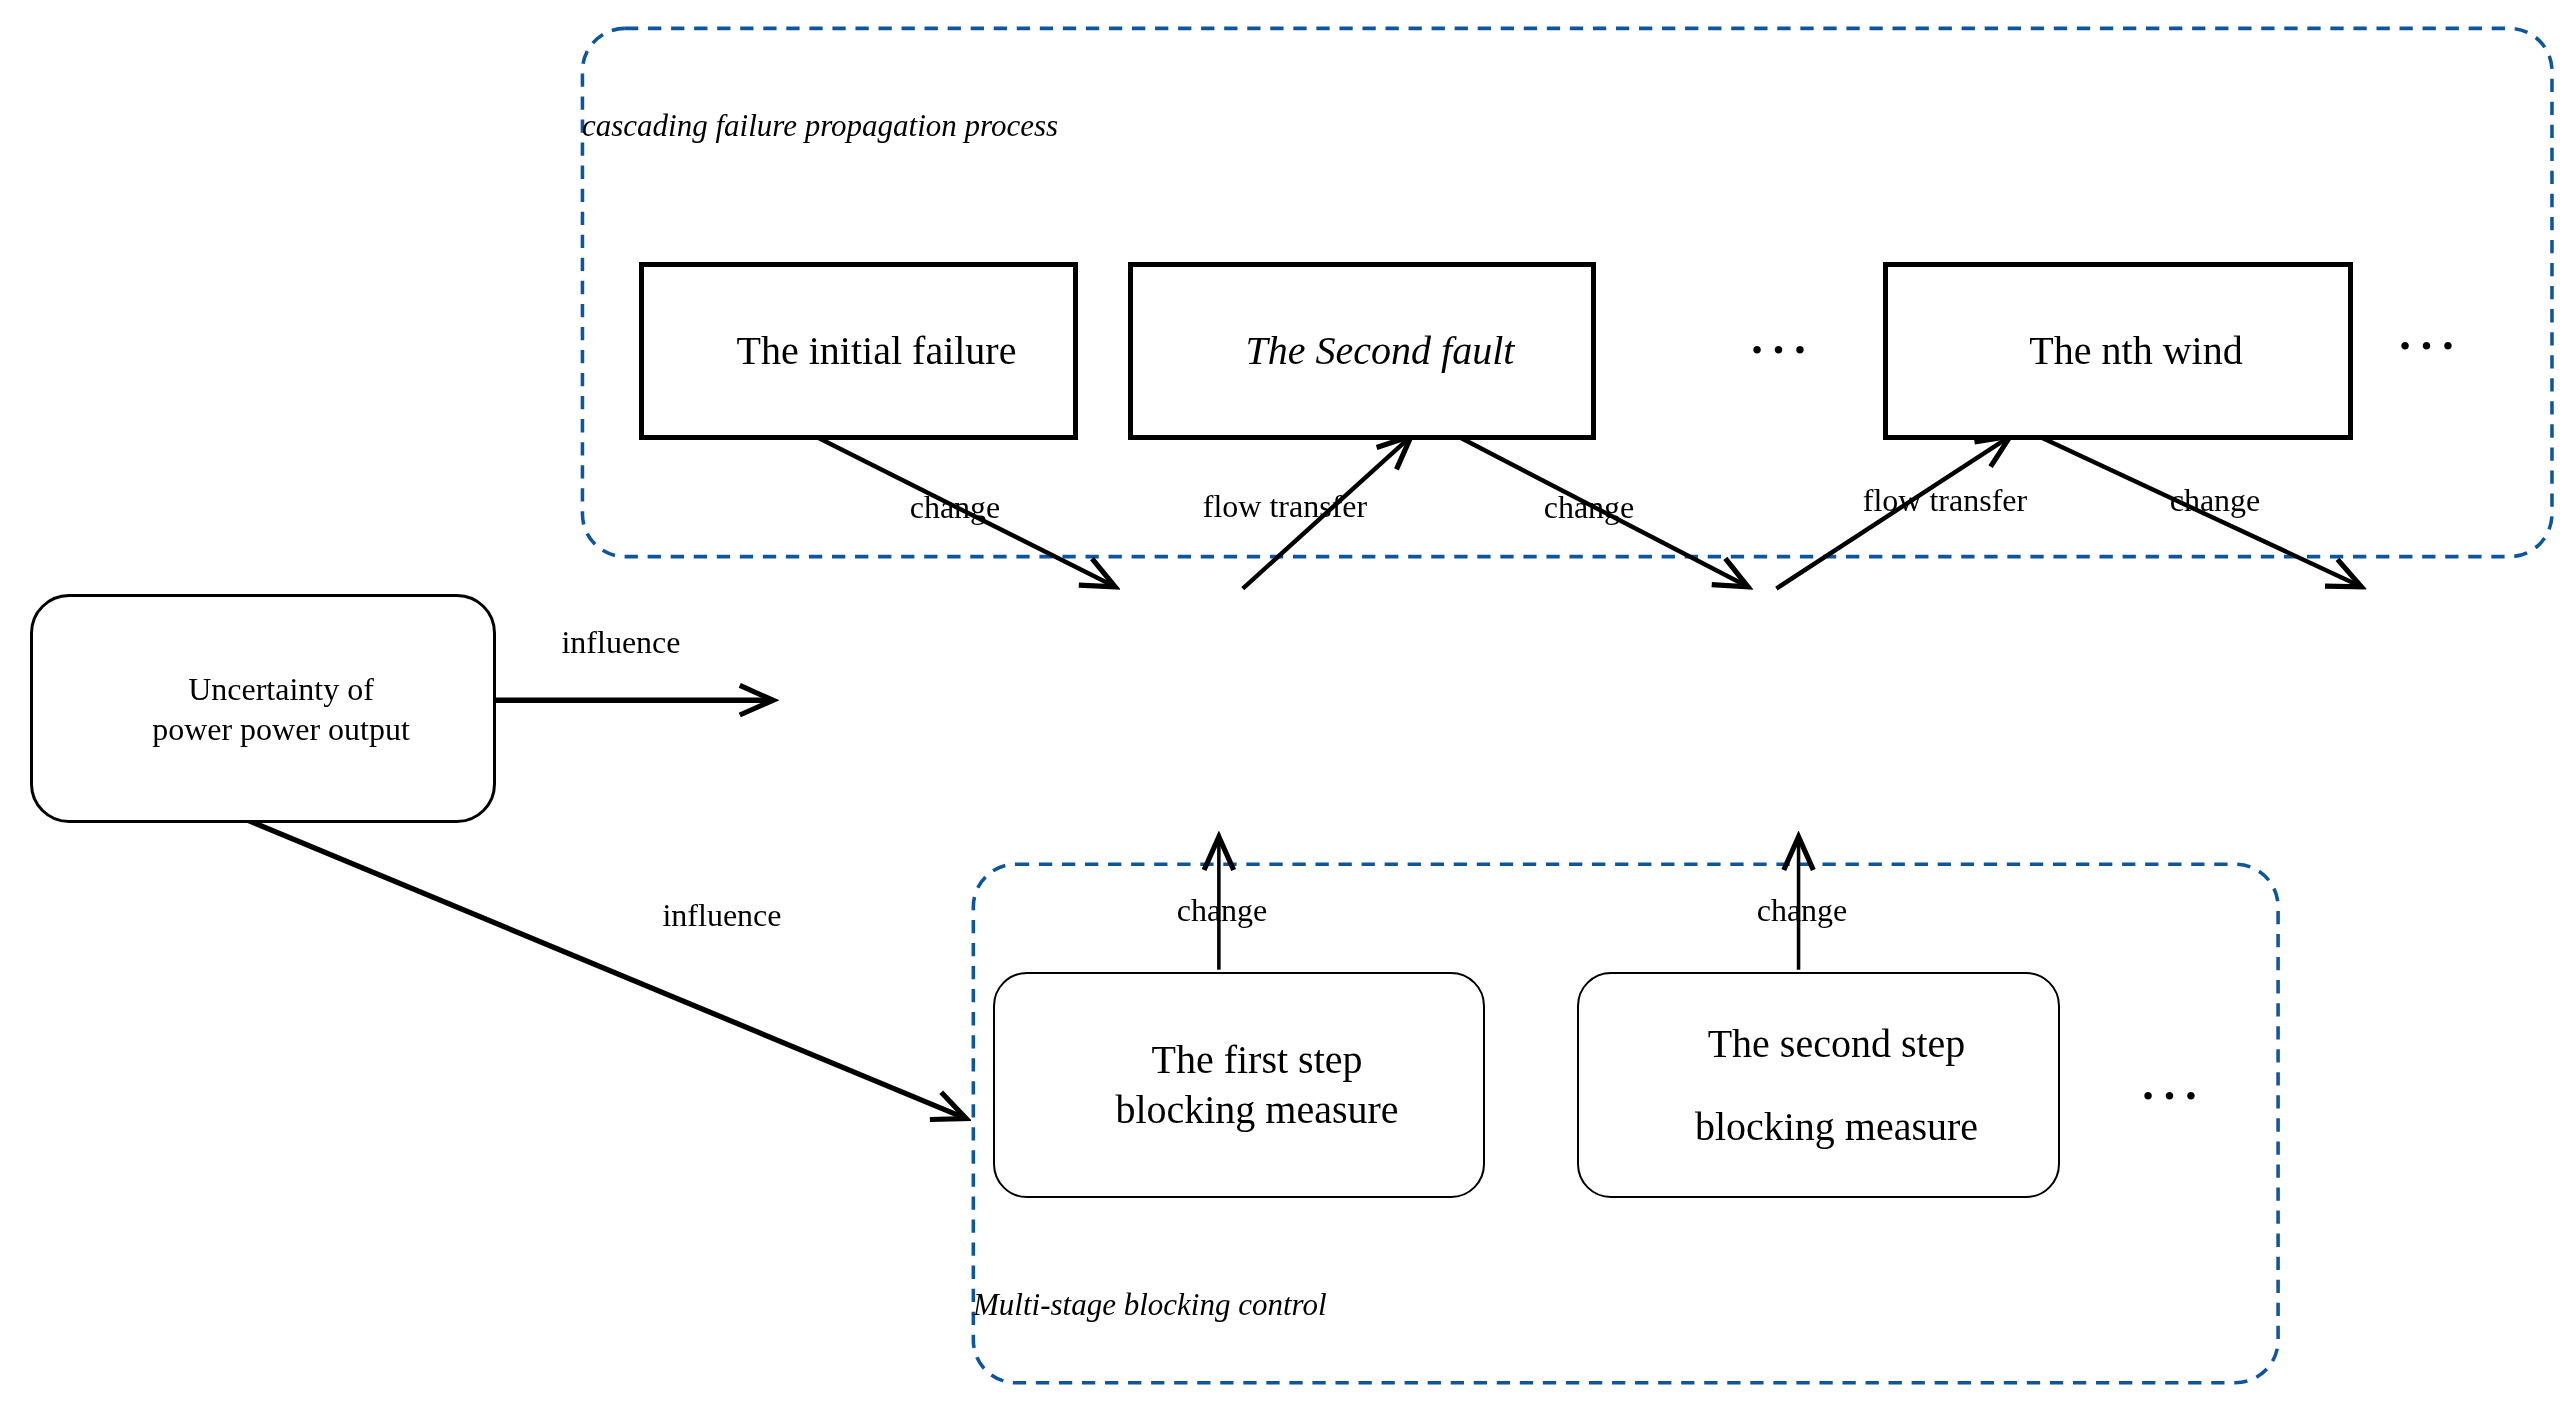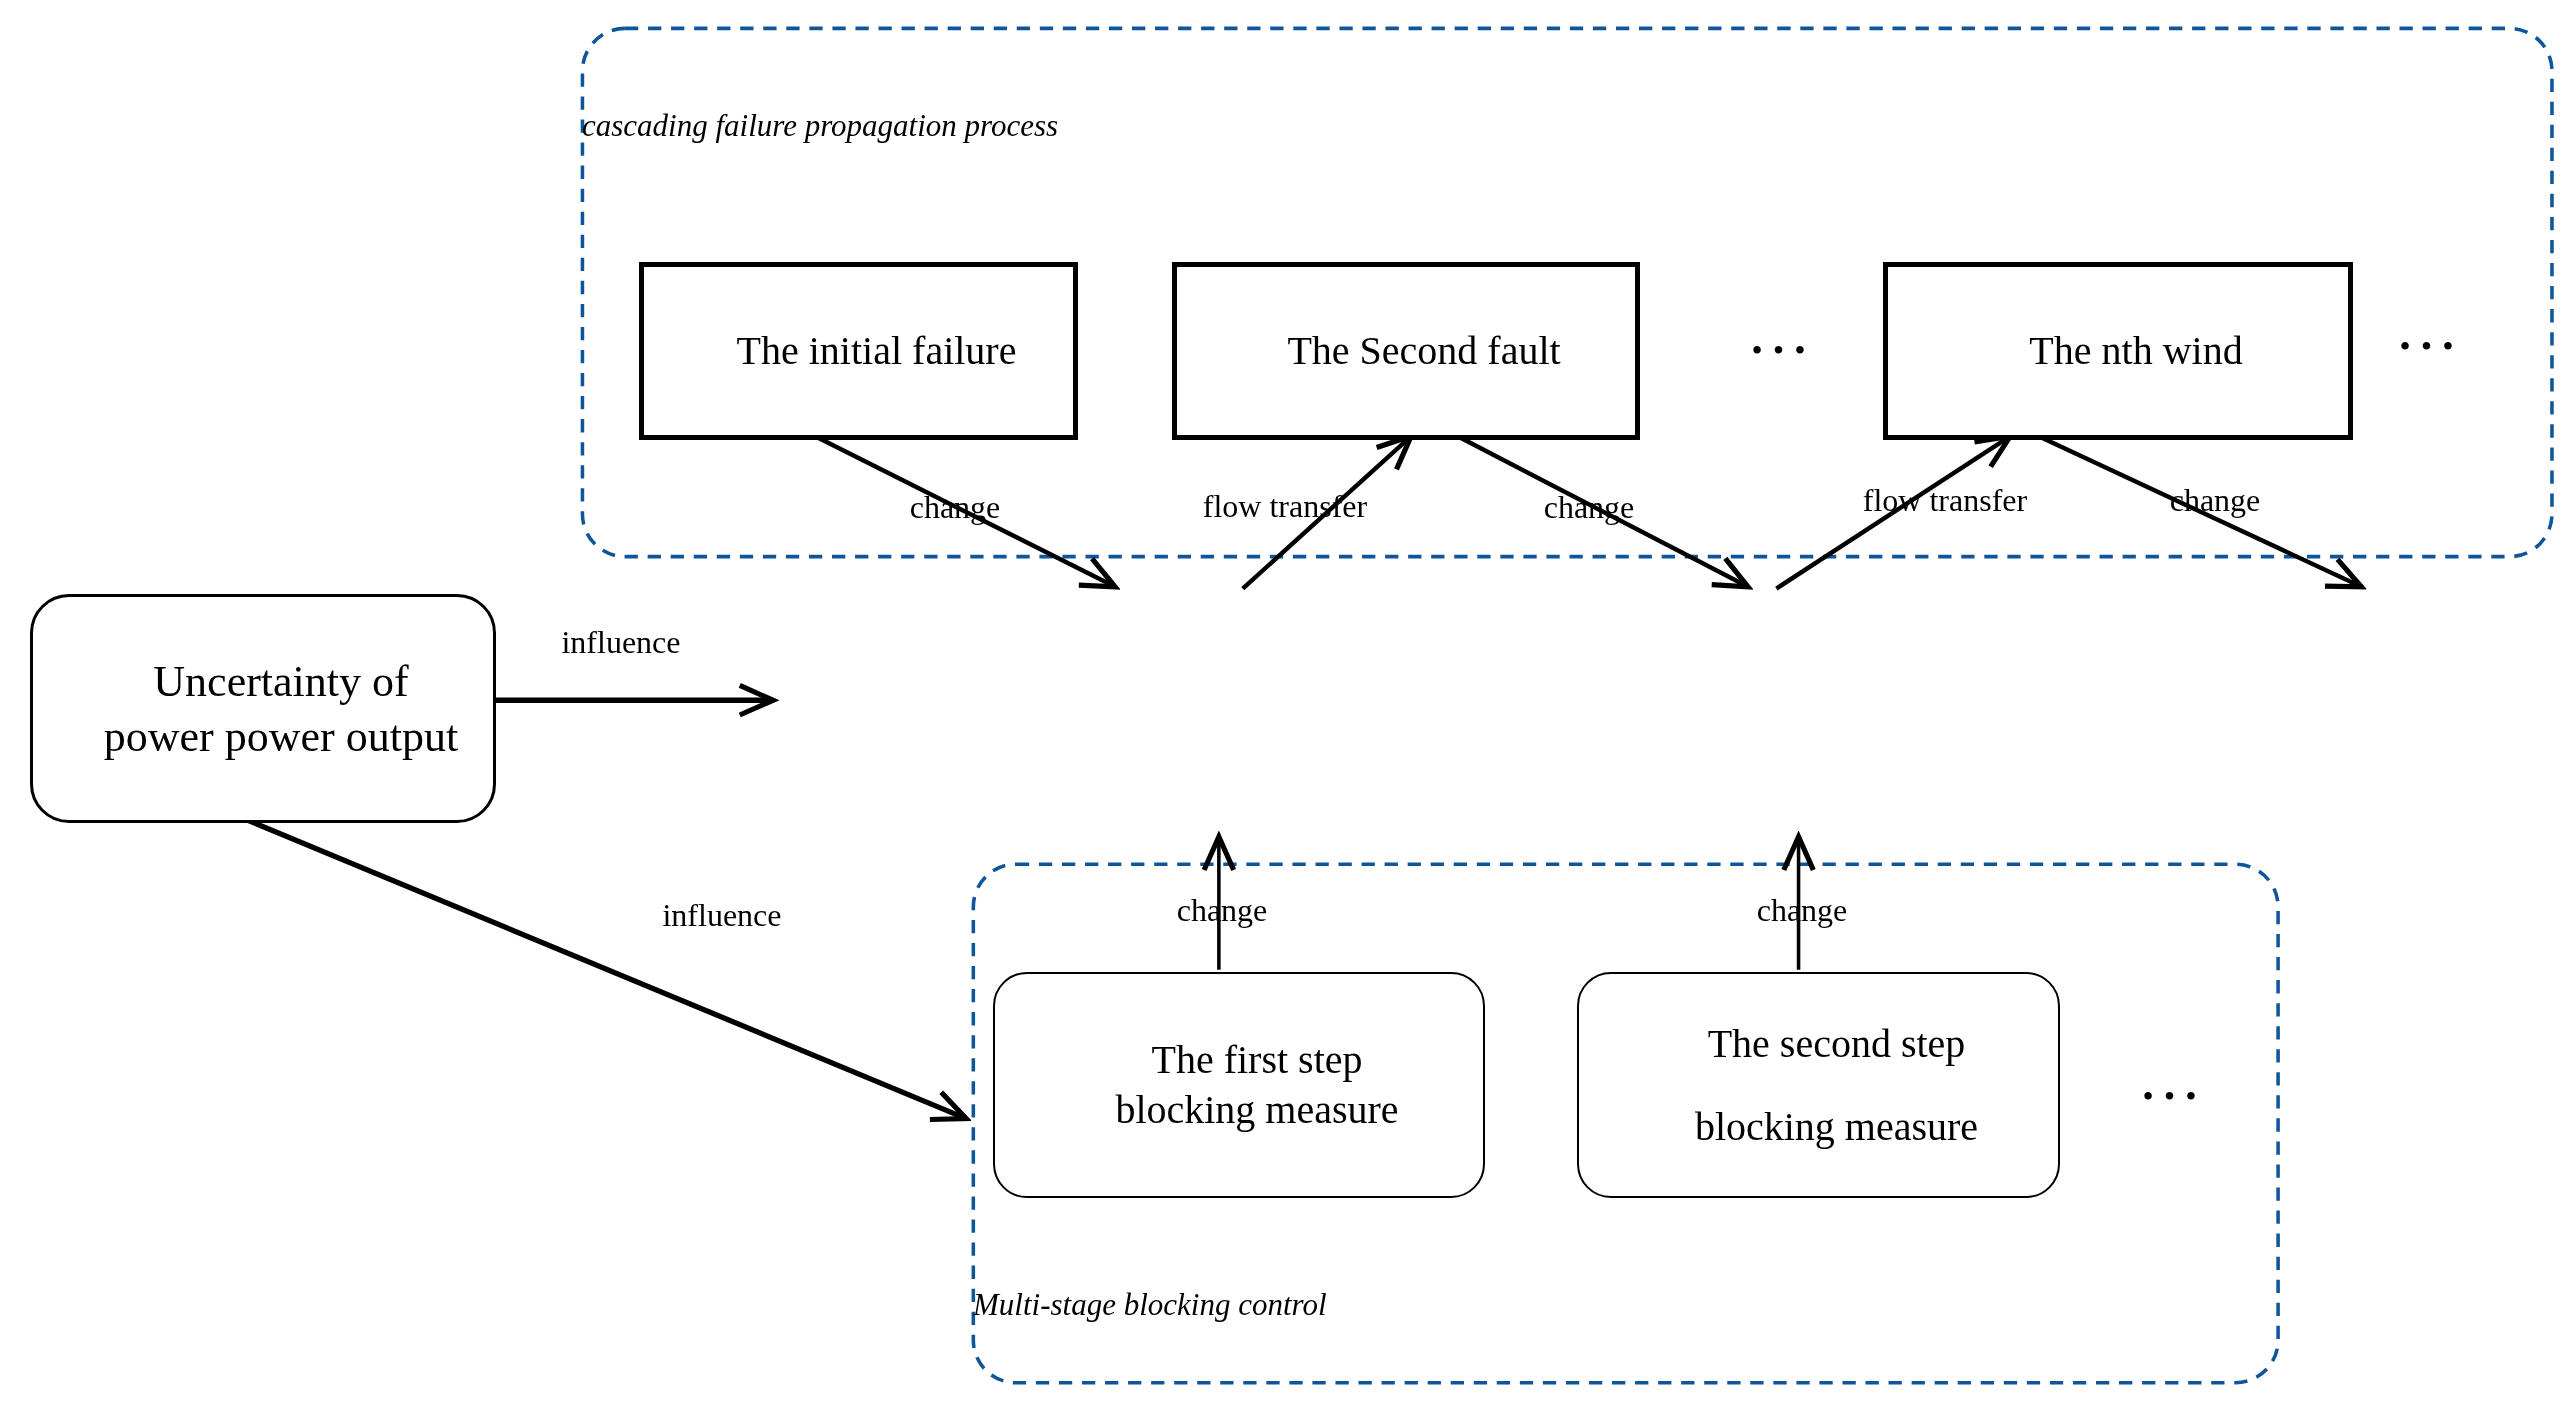--- a/index.html
+++ b/index.html
@@ -30,21 +30,21 @@
     line-height: 1.25;
     padding-left: 36px;
   }
   .fault-box {
     border: 5.3px solid #000000;
     font-size: 40px;
   }
   .rounded-box {
     border: 3.5px solid #000000;
     border-radius: 39px;
-    font-size: 44px;
+    font-size: 32px;
   }
   .measure-box {
     border: 2.7px solid #000000;
     border-radius: 34px;
     font-size: 40px;
   }
   #state-box {
     background: #92CD89;
     border: 3.5px solid #000000;
     border-radius: 35px;
@@ -101,21 +101,21 @@
 
     <line x1="1375" y1="1094" x2="1375" y2="944" stroke="#000000" stroke-width="4" marker-end="url(#vhead)"></line>
     <line x1="2029" y1="1094" x2="2029" y2="944" stroke="#000000" stroke-width="4" marker-end="url(#vhead)"></line>
   </svg>
 
   <div class="group-title" style="left:582px; top:108px; width:1970px;">cascading failure propagation process</div>
 
   <div class="node fault-box" style="left:639px; top:262px; width:393px; height:168px;">
     <span>The initial failure</span>
   </div>
-  <div class="node fault-box" style="left:1172px; top:262px; width:422px; height:168px;">
+  <div class="node fault-box" style="left:1128px; top:262px; width:422px; height:168px;font-style:italic;">
     <span>The Second fault</span>
   </div>
   <div class="node fault-box" style="left:1883px; top:262px; width:424px; height:168px;">
     <span>The nth wind</span>
   </div>
 
   <div class="ellipsis" style="left:1783px; top:300px;">…</div>
   <div class="ellipsis" style="left:2431px; top:296px;">…</div>
 
   <div class="edge-label" style="left:955px; top:489px;">change</div>

